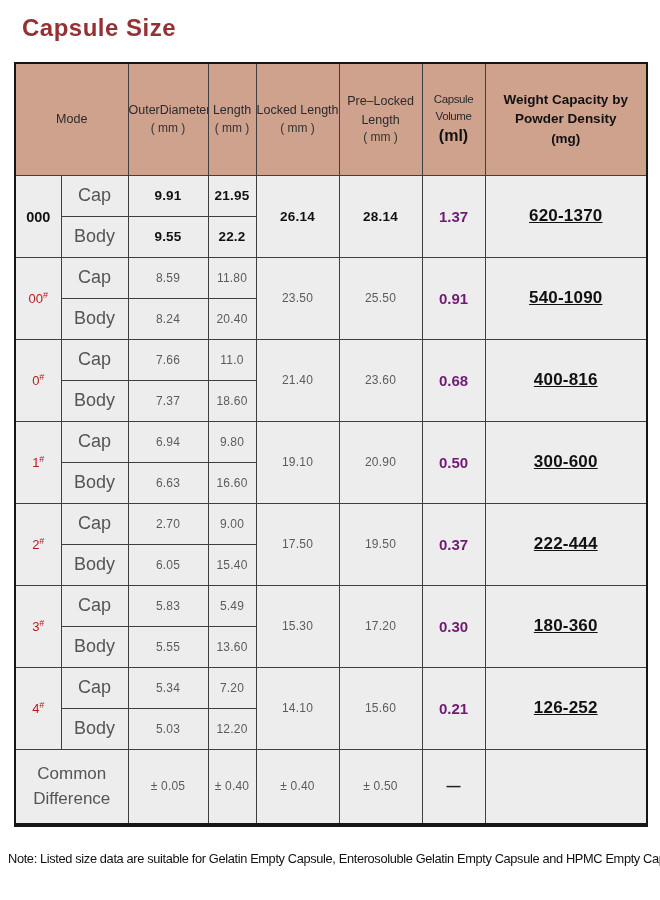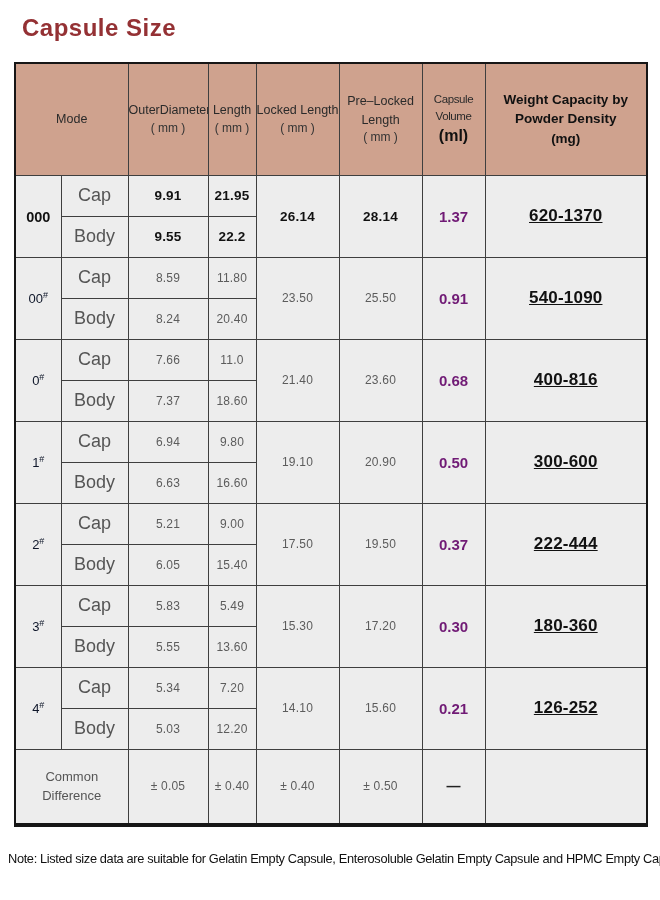--- a/index.html
+++ b/index.html
@@ -38,30 +38,30 @@
     color: #2a2a2a;
     font-size: 12.5px;
     line-height: 1.45;
   }
   thead th .unit { font-size: 12px; color: #333; }
   thead th.vol-head .cv { font-size: 11.5px; letter-spacing: -0.4px; }
   thead th.vol-head .ml { font-size: 16px; font-weight: bold; color: #111; }
   thead th.wt-head { font-size: 13.5px; font-weight: bold; color: #111; }
   tbody tr { height: 41px; }
   tbody td { background: #ededed; }
-  td.mode { font-size: 13px; color: #0f172a; }
+  td.mode { font-size: 13px; color: #b91c1c; }
   td.mode sup { font-size: 9px; }
   td.mode.emph { font-size: 14.5px; font-weight: bold; color: #111; }
   td.sub { font-size: 18px; color: #555; }
   td.val { font-size: 12px; color: #5c5c5c; letter-spacing: 0.2px; }
   td.val.emph { font-size: 13.5px; font-weight: bold; color: #111; }
   td.vol { font-size: 15px; font-weight: bold; color: #701a75; }
   td.wt  { font-size: 17px; font-weight: bold; color: #111; letter-spacing: 0.2px; text-decoration: underline; }
   tbody.common-section tr { height: 76px; }
-  td.common-label { font-size: 13px; color: #555; line-height: 1.5; }
+  td.common-label { font-size: 17px; color: #555; line-height: 1.5; }
   td.dash { font-size: 14px; font-weight: bold; color: #222; }
   .footnote {
     margin: 24px 0 0 8px;
     font-size: 12.8px;
     letter-spacing: -0.35px;
     color: #111;
     white-space: nowrap;
   }
 </style>
 </head>
@@ -170,21 +170,21 @@
         <td class="wt" rowspan="2">300-600</td>
       </tr>
       <tr>
         <td class="sub">Body</td>
         <td class="val">6.63</td>
         <td class="val">16.60</td>
       </tr>
       <tr>
         <td class="mode" rowspan="2"><span>2</span><sup>#</sup></td>
         <td class="sub">Cap</td>
-        <td class="val">5.21</td>
+        <td class="val">2.70</td>
         <td class="val">9.00</td>
         <td class="val" rowspan="2">17.50</td>
         <td class="val" rowspan="2">19.50</td>
         <td class="vol" rowspan="2">0.37</td>
         <td class="wt" rowspan="2">222-444</td>
       </tr>
       <tr>
         <td class="sub">Body</td>
         <td class="val">6.05</td>
         <td class="val">15.40</td>

